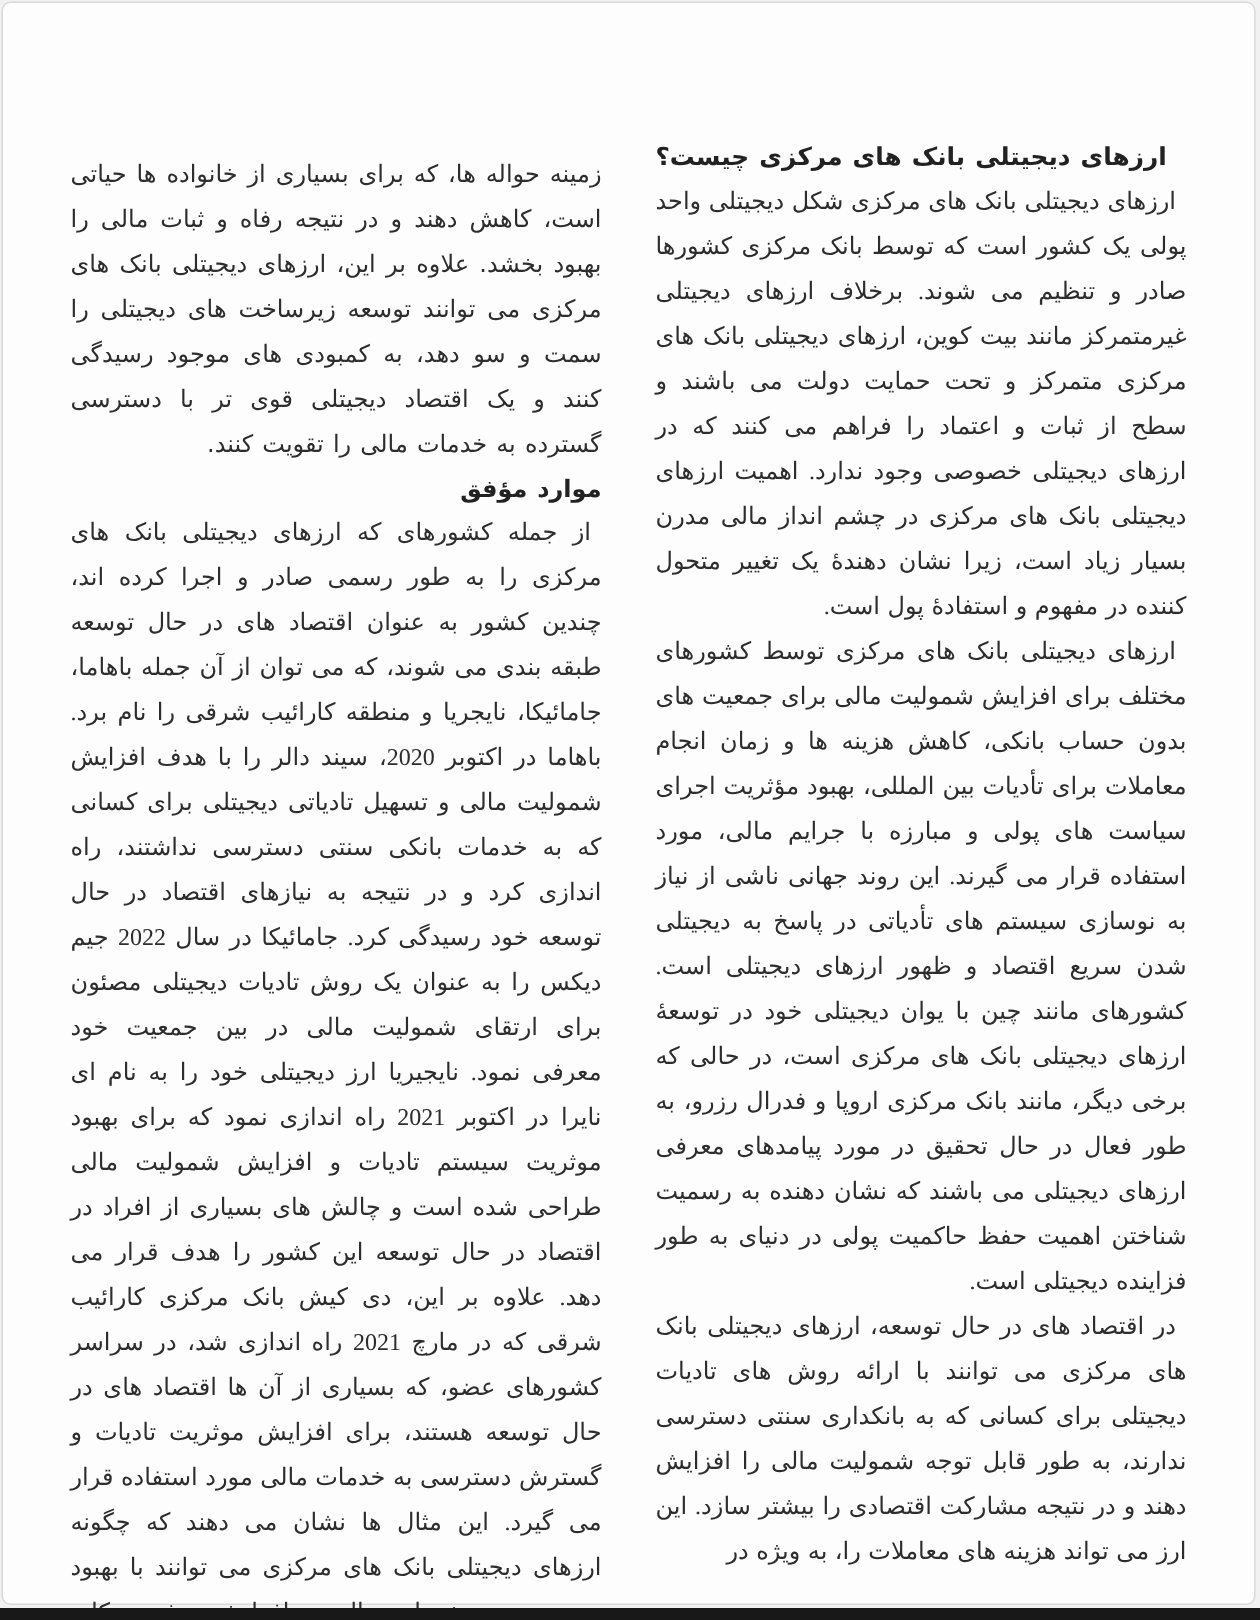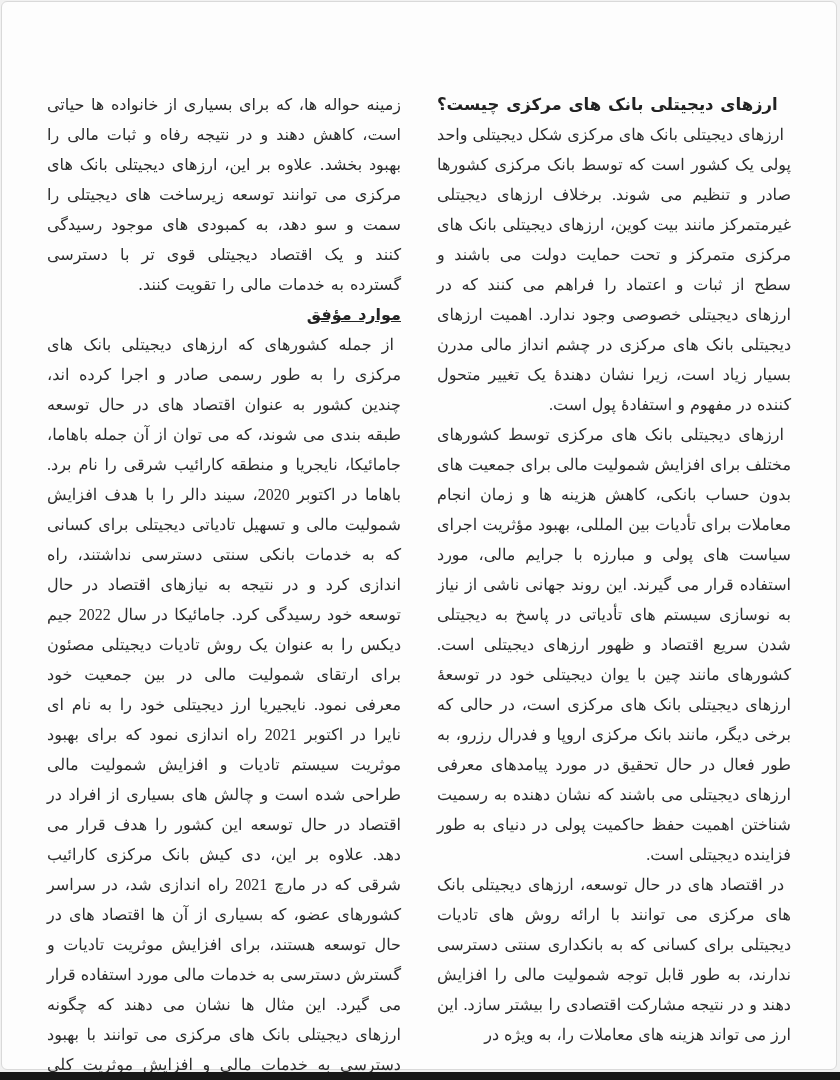--- a/index.html
+++ b/index.html
@@ -59,24 +59,23 @@
   }
   .col h1 {
     font-weight: 700;
     font-size: 16.5px;
     color: #222222;
     text-align: left;
   }
   .col h2 {
     font-weight: 700;
     color: #222222;
-    text-decoration: underline;
   }
   .col p.indent { text-indent: 7px; font-family: Liberation Serif, serif; }
-  .col p.no-indent { text-indent: 0; }
+  .col p.no-indent { text-indent: 0; margin-top: 11px; }
 </style>
 </head>
 <body>
 
 <div class="viewer">
   <div class="page">
     <div class="cols">
 
       <section class="col">
         <h1>ارزهای دیجیتلی بانک های مرکزی چیست؟</h1>

